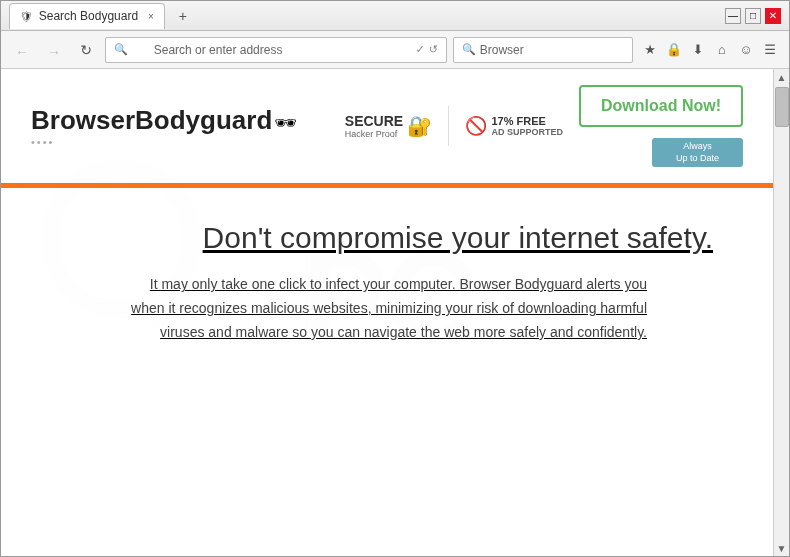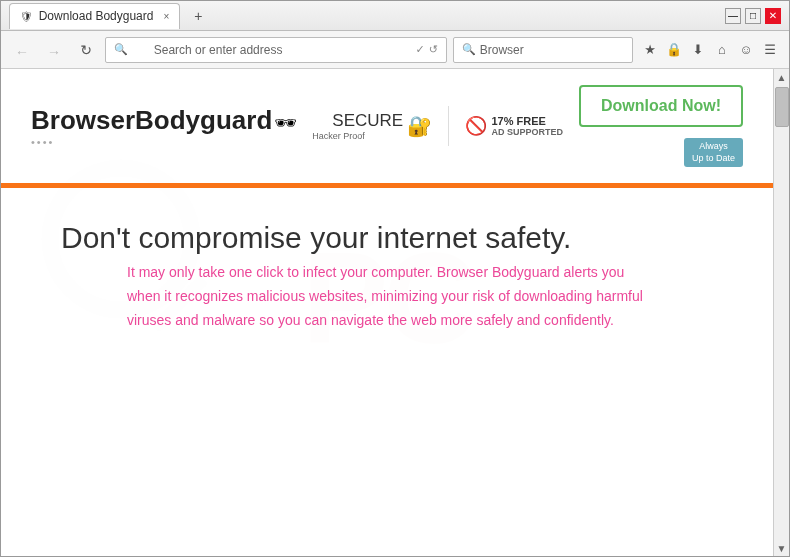--- a/index.html
+++ b/index.html
@@ -76,47 +76,47 @@
       position: relative; z-index: 1; display: flex; align-items: center;
       justify-content: space-between; padding: 16px 30px; border-bottom: 5px solid #f97316;
       background: rgba(255,255,255,0.9);
     }
     .logo { display: flex; align-items: center; }
     .logo-text { font-size: 26px; font-weight: 900; color: #222; font-family: 'Arial Black', Arial, sans-serif; }
     .logo-glasses { font-size: 18px; margin-left: 2px; }
 
     .header-badges { display: flex; align-items: center; gap: 16px; }
     .badge-secure { display: flex; flex-direction: column; align-items: center; font-size: 10px; }
-    .badge-secure .label { font-weight: normal; font-size: 17px; color: #333; margin-left: 20px; }
+    .badge-secure .label { font-weight: bold; font-size: 14px; color: #333; }
     .badge-secure .sublabel { font-size: 9px; color: #666; }
     .badge-secure .icon { font-size: 20px; }
     .badge-free { display: flex; flex-direction: column; align-items: center; font-size: 10px; }
     .badge-free .percent { font-weight: bold; font-size: 11px; color: #333; }
     .badge-free .sublabel { font-size: 9px; color: #666; font-weight: bold; }
     .badge-free .icon { font-size: 18px; }
 
     .download-section { display: flex; flex-direction: column; align-items: flex-end; gap: 11px; }
     .download-btn {
       background: #fff; border: 2px solid #5cb85c; color: #5cb85c;
       padding: 10px 20px; font-size: 16px; font-weight: bold; cursor: pointer;
       border-radius: 4px; white-space: nowrap;
     }
     .always-updated {
-      background: #6ab; color: white; font-size: 9px; padding: 3px 8px;
+      background: #6ab; color: white; font-size: 9px; padding: 3px 24px;
       border-radius: 3px; text-align: center; line-height: 1.3;
     }
 
     
     .main-content {
       position: relative; z-index: 1; padding: 30px 60px 20px;
-      text-align: left; background: rgba(255,255,255,0.9);
+      text-align: right; background: rgba(255,255,255,0.9); text-decoration: underline;
     }
     .headline-light { font-size: 30px; color: #333; font-weight: normal; margin-bottom: 4px; line-height: 1.3; }
     .headline-bold { font-size: 30px; color: #222; font-weight: 900; line-height: 1.3; margin-bottom: 24px; font-family: 'Arial Black', Arial, sans-serif; }
-    .description { font-size: 14px; color: #ec4899; line-height: 1.7; max-width: 520px; margin: 4px auto; }
+    .description { font-size: 14px; color: #404040; line-height: 1.7; max-width: 520px; margin: 16px auto; }
 
     
     .magnifier-bg {
       position: absolute; top: 80px; left: 30px; z-index: 0;
       width: 200px; height: 200px; opacity: 0.12;
     }
     .magnifier-circle {
       width: 160px; height: 160px; border-radius: 50%; border: 18px solid #bbb;
       position: absolute; top: 10px; left: 10px;
       background: rgba(180,140,140,0.3);
@@ -130,21 +130,21 @@
   </style>
 </head>
 <body>
 
 <div class="window">
 
   <div class="title-bar">
     <div class="title-bar-left">
       <div class="tab">
         <span class="tab-favicon">🛡</span>
-        <span>Download Bodyguard</span>
+        <span>Search Bodyguard</span>
         <span class="tab-close">×</span>
       </div>
       <div class="new-tab-btn">+</div>
     </div>
     <div class="title-bar-controls">
       <div class="win-btn minimize">—</div>
       <div class="win-btn maximize">□</div>
       <div class="win-btn close">✕</div>
     </div>
   </div>

